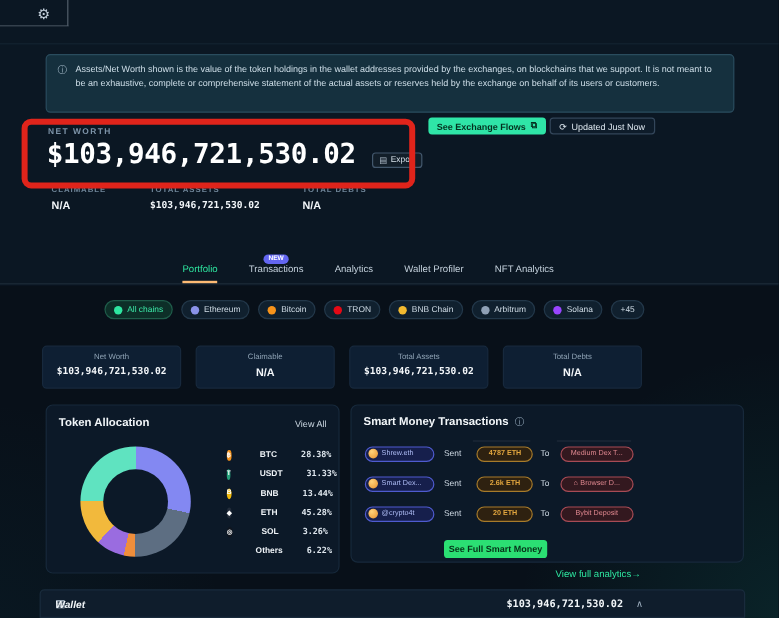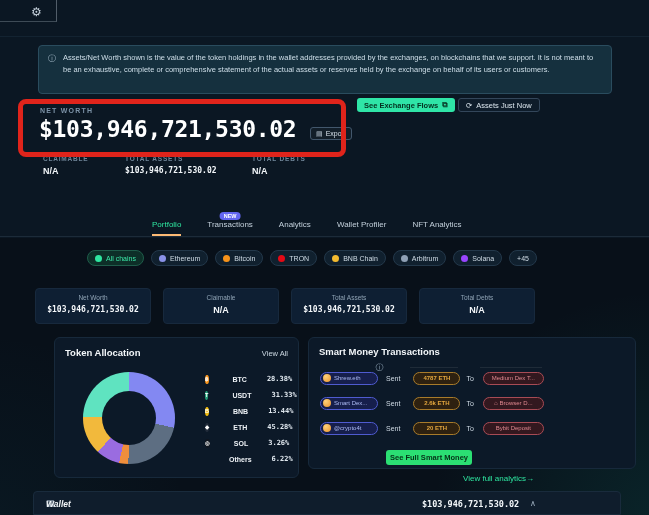--- a/index.html
+++ b/index.html
@@ -52,34 +52,34 @@
     background:#10202e;border:1px solid #23384a;font-size:7px;color:#d0dce6;}
   .chip.active{background:#0d2f28;border-color:#1f5c4a;color:#3ce9a8;}
   .chip-dot{width:7px;height:7px;border-radius:50%;}
   
   #cards{position:absolute;left:35px;top:288px;width:500px;display:flex;gap:12px;z-index:2;}
   .card{flex:1;height:34px;background:#0e1f33;border:1px solid #17293d;border-radius:4px;text-align:center;}
   .card-label{margin-top:5px;font-size:6.5px;color:#8fa3b5;}
   .card-value{margin-top:4px;font-size:9px;font-weight:bold;color:#f4f7fa;}
   .card-value.mono{font-size:8px;}
   
-  .panel{position:absolute;background:#0c1928;border:1px solid #17293b;border-radius:6px;box-sizing:border-box;z-index:2;margin-left:16px;}
+  .panel{position:absolute;background:#0c1928;border:1px solid #17293b;border-radius:6px;box-sizing:border-box;z-index:2;}
   #alloc-panel{left:38px;top:337px;width:245px;height:141px;}
   #alloc-title{position:absolute;left:10px;top:9px;font-size:9.5px;font-weight:bold;color:#f2f6f9;}
   #view-all{position:absolute;right:10px;top:11px;font-size:7.5px;color:#ccd8e2;cursor:pointer;}
   #donut{position:absolute;left:28px;top:34px;width:92px;height:92px;border-radius:50%;}
   #donut-hole{position:absolute;left:19px;top:19px;width:54px;height:54px;border-radius:50%;background:#0c1928;}
   #legend{position:absolute;left:150px;top:36px;width:84px;}
   .lg-row{display:flex;align-items:center;height:10.5px;margin-bottom:5.5px;gap:20px;}
   .lg-ic{width:9px;height:9px;border-radius:50%;margin-right:4px;display:flex;align-items:center;justify-content:center;
     font-size:5.5px;color:#fff;font-weight:bold;}
   .lg-sym{font-size:7px;font-weight:bold;color:#eef2f6;}
   .lg-pct{margin-left:auto;font-size:7px;font-weight:bold;color:#dfe7ee;font-family:"DejaVu Sans Mono",monospace;}
   #sm-panel{left:292px;top:337px;width:328px;height:132px;}
-  #sm-title-row{position:absolute;left:10px;top:8px;display:flex;align-items:center;gap:5px;flex-direction:column;}
+  #sm-title-row{position:absolute;left:10px;top:8px;display:flex;align-items:center;gap:5px;}
   #sm-title{font-size:9.5px;font-weight:bold;color:#f2f6f9;}
   #sm-info{font-size:8px;color:#8fa3b5;}
   .colsep{position:absolute;top:29px;height:1px;background:rgba(255,255,255,.08);}
   #sep1{left:101px;width:48px;} #sep2{left:171px;width:62px;}
   #sm-rows{position:absolute;left:11px;top:33px;right:10px;}
   .sm-row{display:flex;align-items:center;height:14px;margin-bottom:11px;}
   .pill{box-sizing:border-box;height:13px;border-radius:7px;display:flex;align-items:center;overflow:hidden;}
   .pill .pill-t{white-space:nowrap;}
   .pill.from{width:58px;background:#161f4c;border:1px solid #4f5bd0;padding:0 5px 0 2px;gap:3px;}
   .pill.from .pill-t{font-size:6px;color:#aebcf5;}
@@ -123,21 +123,21 @@
   <div id="export-btn">
     <span class="ic">▤</span>
     <span>Export</span>
   </div>
   <div id="flows-btn">
     <span>See Exchange Flows</span>
     <span>⧉</span>
   </div>
   <div id="updated-btn">
     <span>⟳</span>
-    <span>Assets Just Now</span>
+    <span>Updated Just Now</span>
   </div>
 
   <div id="red-box"></div>
 
   <div id="stats">
       <div class="stat" style="left: 43px;">
     <div class="stat-label">CLAIMABLE</div>
     <div class="stat-value">N/A</div>
   </div>
       <div class="stat" style="left: 125px;">

